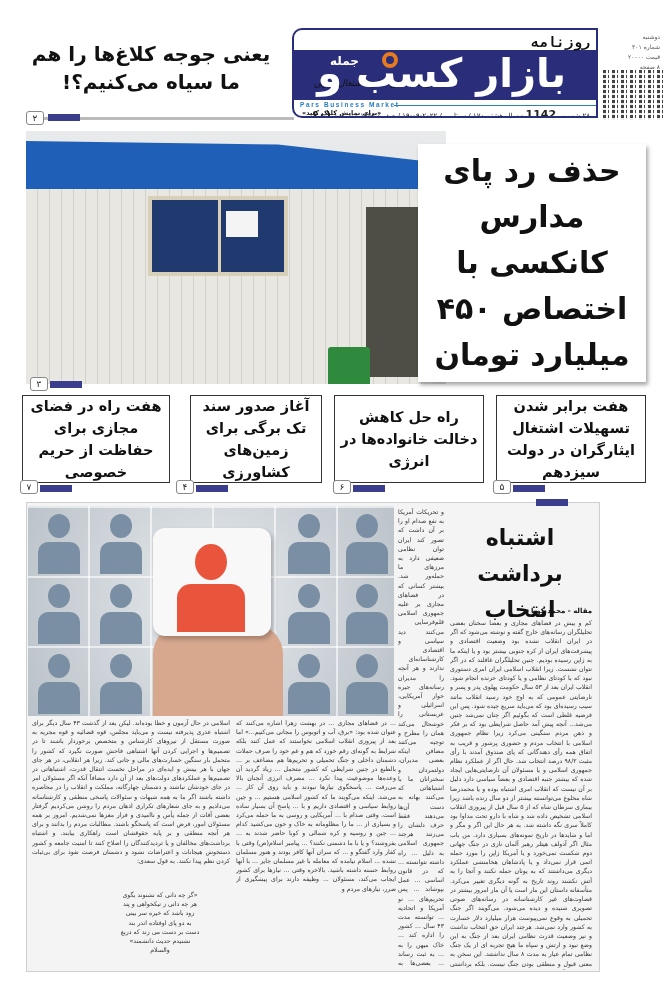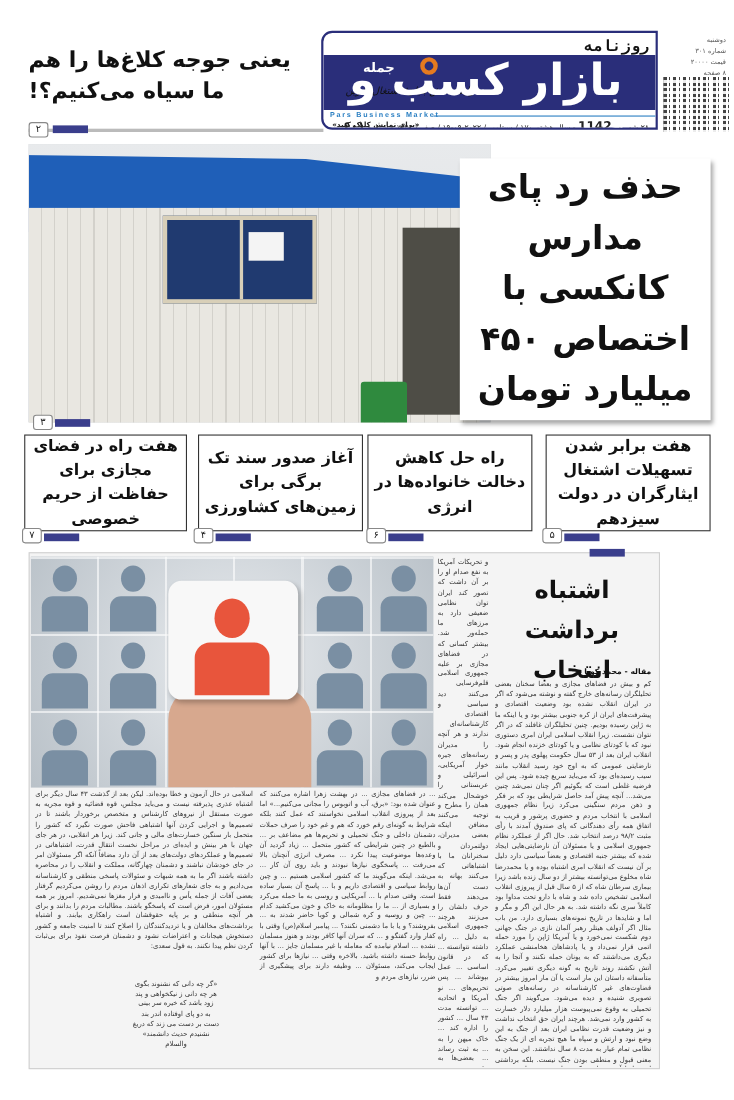--- a/index.html
+++ b/index.html
@@ -22,21 +22,21 @@
   .mh-note { position:absolute; left:8px; top:79px; font-size:6.5px; color:#222;font-weight:bold; }
 
   .side-info { position:absolute; left:610px; top:32px; width:50px; text-align:right; font-size:6px; color:#555; line-height:10px; }
   .qr { position:absolute; left:603px; top:70px; width:60px; height:50px;
     background:
       repeating-linear-gradient(90deg, #222 0 3px, #fff 3px 5px, #222 5px 6px, #fff 6px 9px),
       #fff; opacity:.85; }
   .qr::after { content:""; position:absolute; inset:0;
     background: repeating-linear-gradient(0deg, rgba(255,255,255,.9) 0 2px, transparent 2px 5px); }
 
-  .teaser-top { position:absolute; left:26px; top:40px; width:250px; text-align:left;
+  .teaser-top { position:absolute; left:26px; top:40px; width:250px; text-align:center;
     font-weight:bold; font-size:20px; line-height:28px; color:#111; }
 
   
   .strip { position:absolute; height:3px; background:#bbb; }
   .page-badge { position:absolute; width:18px; height:14px; border:1px solid #888; border-radius:3px;
     background:#fff; font-size:9px; text-align:center; line-height:12px; color:#222; font-family:"DejaVu Sans", sans-serif; }
   .mini-logo { position:absolute; width:32px; height:7px; background:#3a3e8c; }
 
   
   .hero { position:absolute; left:26px; top:131px; width:420px; height:253px; overflow:hidden; background:#cfd3d6; }
@@ -136,21 +136,21 @@
 </div>
 <div class="page-badge" style="left:493px; top:480px;">۵</div>
 <div class="mini-logo" style="left:513px; top:485px;"></div>
 
 <div class="box" style="left:334px; width:150px;">
   <span>راه حل کاهش دخالت خانواده‌ها در انرژی</span>
 </div>
 <div class="page-badge" style="left:333px; top:480px;">۶</div>
 <div class="mini-logo" style="left:353px; top:485px;"></div>
 
-<div class="box" style="left:180px; width:150px;justify-content:flex-end;">
+<div class="box" style="left:190px; width:132px;justify-content:flex-end;">
   <span>آغاز صدور سند تک برگی برای زمین‌های کشاورزی</span>
 </div>
 <div class="page-badge" style="left:176px; top:480px;">۴</div>
 <div class="mini-logo" style="left:196px; top:485px;"></div>
 
 <div class="box" style="left:22px; width:148px;">
   <span>هفت راه در فضای مجازی برای حفاظت از حریم خصوصی</span>
 </div>
 <div class="page-badge" style="left:20px; top:480px;">۷</div>
 <div class="mini-logo" style="left:40px; top:485px;"></div>

